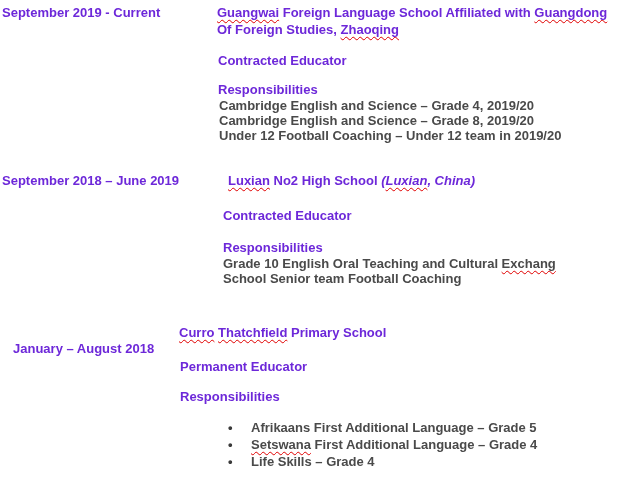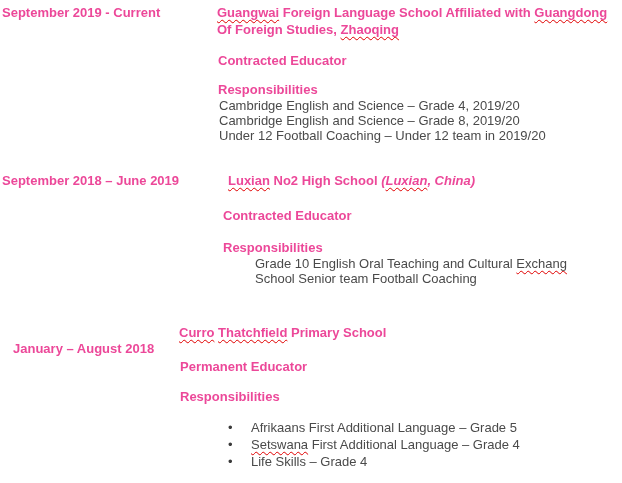--- a/index.html
+++ b/index.html
@@ -16,26 +16,26 @@
     font-family: "Liberation Sans", "DejaVu Sans", sans-serif;
     font-size: 13px;
   }
   .line {
     position: absolute;
     white-space: nowrap;
   }
   
   .b {
     font-weight: 700;
-    color: #ec4899;
+    color: #6d28d9;
     line-height: 17px;
   }
   
   .r {
-    font-weight: 400;
+    font-weight: 700;
     color: #4a4a4a;
     line-height: 15px;
   }
   .i {
     font-style: italic;
   }
   
   .m {
     text-decoration-line: underline;
     text-decoration-style: wavy;
@@ -79,21 +79,21 @@
   <div class="line b" style="left:2px; top:172px;text-align:right;">September 2018 – June 2019</div>
 
   <div class="line b" style="left:228px; top:172px;">
     <div><span class="m">Luxian</span><span> No2 High School </span><span class="i">(</span><span class="i m">Luxian</span><span class="i">, China)</span></div>
   </div>
 
   <div class="line b" style="left:223px; top:207px;">Contracted Educator</div>
 
   <div class="line b" style="left:223px; top:239px;">Responsibilities</div>
 
-  <div class="line r" style="left:223px; top:256px;margin-left:32px;">
+  <div class="line r" style="left:223px; top:256px;">
     <div><span>Grade 10 English Oral Teaching and Cultural </span><span class="m">Exchang</span></div>
     <div><span>School Senior team Football Coaching</span></div>
   </div>
 
   <div class="line b" style="left:13px; top:324px;margin-top:16px;">January – August 2018</div>
 
   <div class="line b" style="left:179px; top:324px;">
     <div><span class="m">Curro</span><span> </span><span class="m">Thatchfield</span><span> Primary School</span></div>
   </div>
 

